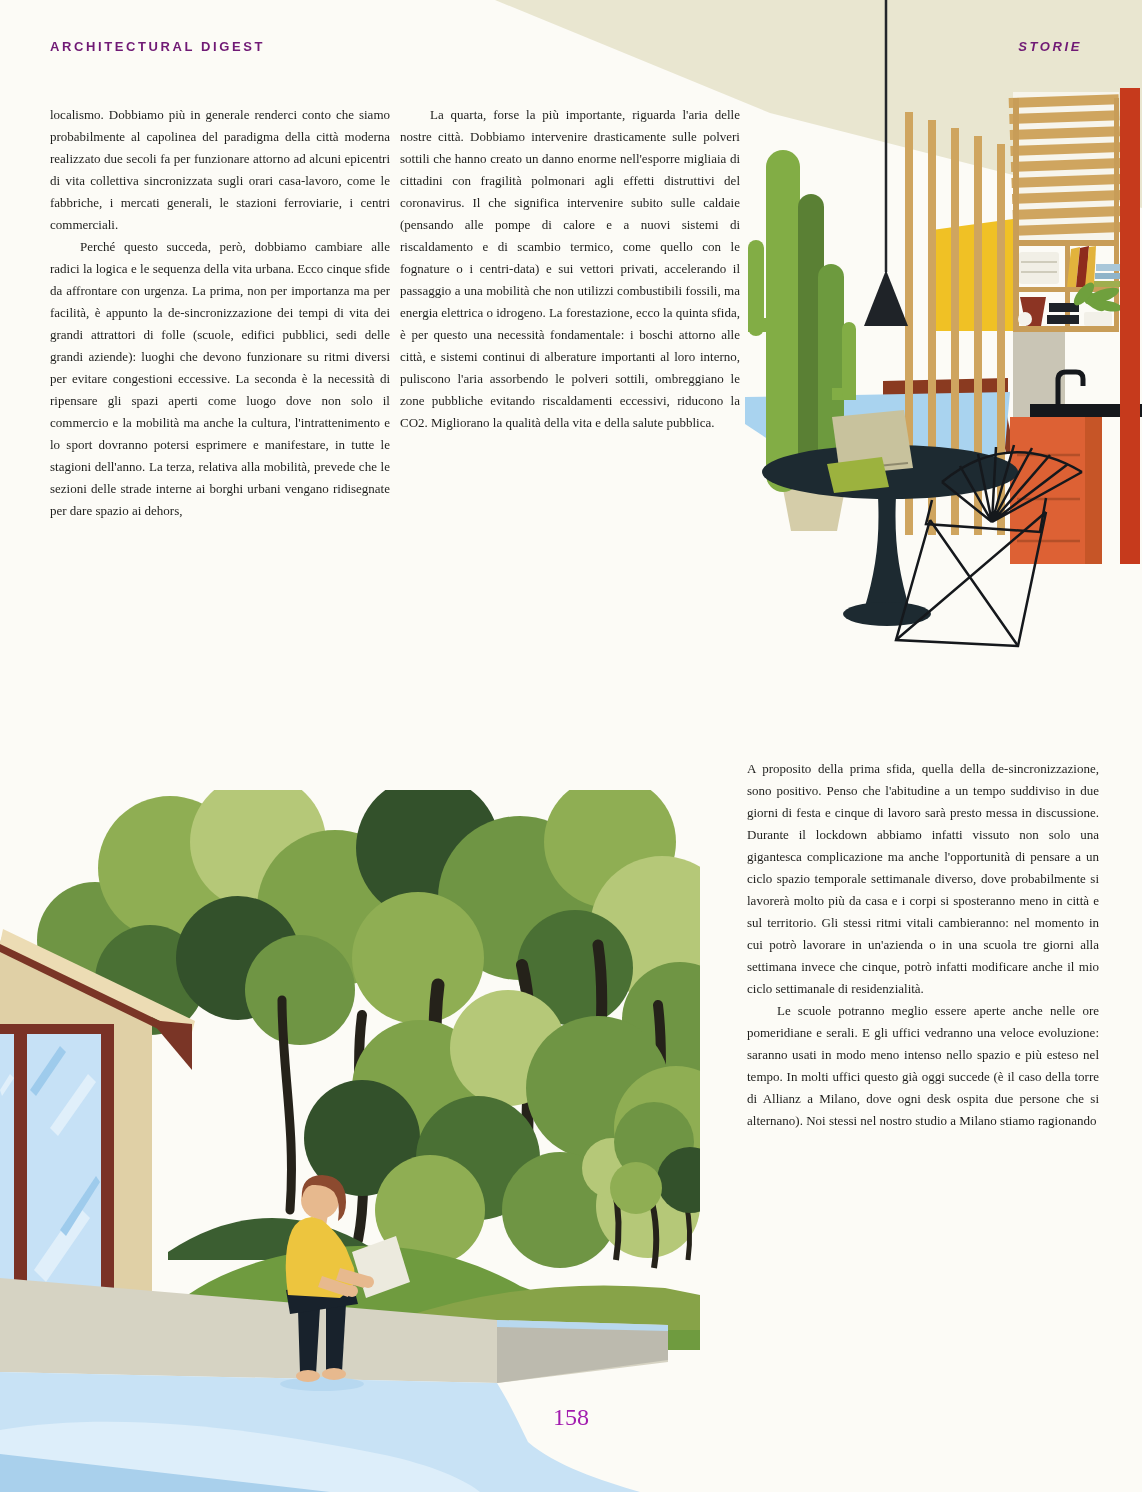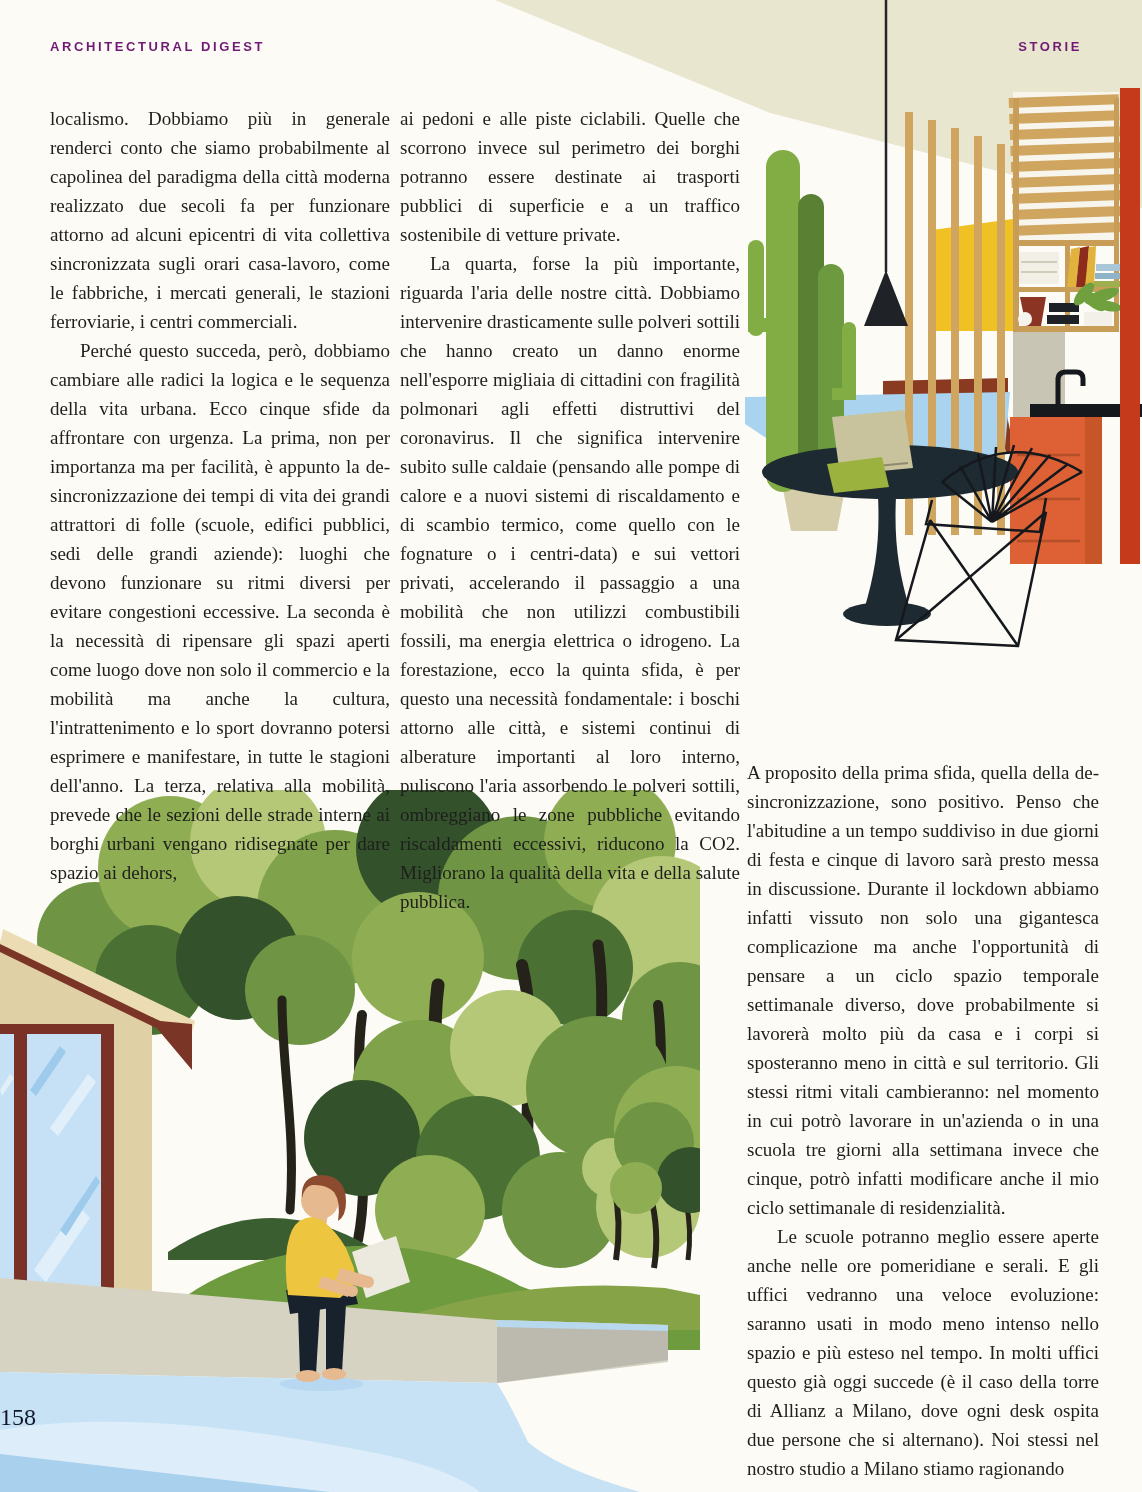--- a/index.html
+++ b/index.html
@@ -8,32 +8,32 @@
     position:relative; width:1142px; height:1492px;
     background:#fcfbf6; overflow:hidden;
     font-family:"Liberation Serif", serif; color:#1e1e1c;
   }
   .hdr {
     position:absolute; top:39px; z-index:5;
     font-family:"Liberation Sans", sans-serif;
     font-size:13px; font-weight:700; letter-spacing:2.6px; color:#701a75;
   }
   #hdr-left { left:50px; }
-  #hdr-right { right:60px; }
+  #hdr-right { right:60px;font-style:italic; }
   .col {
     position:absolute; text-align:justify; z-index:4;
-    font-size:19px; line-height:29px; hyphens:auto;
+    font-size:13px; line-height:22px; hyphens:auto;
   }
   #col-left   { left:50px;  top:104px; width:340px; }
   #col-middle { left:400px; top:104px; width:340px; }
   #col-right  { left:747px; top:758px; width:352px; }
   .col p.indent { text-indent:30px; }
   #page-number {
     position:absolute; left:0; right:0; top:1404px; z-index:5;
-    text-align:left; font-size:24px; color:#0f172a;
+    text-align:center; font-size:24px; color:#a21caf;
   }
   svg { position:absolute; display:block; }
   #interior-art { left:480px; top:0; }
   #outdoor-art  { left:0; top:790px; }
 </style>
 </head>
 <body>
 
 <svg id="interior-art" width="662" height="730" viewBox="0 0 662 730" aria-hidden="true">
   <g>
@@ -245,21 +245,20 @@
 
 <div id="hdr-left" class="hdr">ARCHITECTURAL DIGEST</div>
 <div id="hdr-right" class="hdr">STORIE</div>
 
 <div id="col-left" class="col">
   <p>localismo. Dobbiamo più in generale renderci conto che siamo probabilmente al capolinea del paradigma della città moderna realizzato due secoli fa per funzionare attorno ad alcuni epicentri di vita collettiva sincronizzata sugli orari casa-lavoro, come le fabbriche, i mercati generali, le stazioni ferroviarie, i centri commerciali.</p>
   <p class="indent">Perché questo succeda, però, dobbiamo cambiare alle radici la logica e le sequenza della vita urbana. Ecco cinque sfide da affrontare con urgenza. La prima, non per importanza ma per facilità, è appunto la de-sincronizzazione dei tempi di vita dei grandi attrattori di folle (scuole, edifici pubblici, sedi delle grandi aziende): luoghi che devono funzionare su ritmi diversi per evitare congestioni eccessive. La seconda è la necessità di ripensare gli spazi aperti come luogo dove non solo il commercio e la mobilità ma anche la cultura, l'intrattenimento e lo sport dovranno potersi esprimere e manifestare, in tutte le stagioni dell'anno. La terza, relativa alla mobilità, prevede che le sezioni delle strade interne ai borghi urbani vengano ridisegnate per dare spazio ai dehors,</p>
 </div>
 
 <div id="col-middle" class="col">
-  <p>ai pedoni e alle piste ciclabili. Quelle che scorrono invece sul perimetro dei borghi potranno essere destinate ai trasporti pubblici di superficie e a un traffico sostenibile di vetture private.</p>
   <p class="indent">La quarta, forse la più importante, riguarda l'aria delle nostre città. Dobbiamo intervenire drasticamente sulle polveri sottili che hanno creato un danno enorme nell'esporre migliaia di cittadini con fragilità polmonari agli effetti distruttivi del coronavirus. Il che significa intervenire subito sulle caldaie (pensando alle pompe di calore e a nuovi sistemi di riscaldamento e di scambio termico, come quello con le fognature o i centri-data) e sui vettori privati, accelerando il passaggio a una mobilità che non utilizzi combustibili fossili, ma energia elettrica o idrogeno. La forestazione, ecco la quinta sfida, è per questo una necessità fondamentale: i boschi attorno alle città, e sistemi continui di alberature importanti al loro interno, puliscono l'aria assorbendo le polveri sottili, ombreggiano le zone pubbliche evitando riscaldamenti eccessivi, riducono la CO2. Migliorano la qualità della vita e della salute pubblica.</p>
 </div>
 
 <div id="col-right" class="col">
   <p>A proposito della prima sfida, quella della de-sincronizzazione, sono positivo. Penso che l'abitudine a un tempo suddiviso in due giorni di festa e cinque di lavoro sarà presto messa in discussione. Durante il lockdown abbiamo infatti vissuto non solo una gigantesca complicazione ma anche l'opportunità di pensare a un ciclo spazio temporale settimanale diverso, dove probabilmente si lavorerà molto più da casa e i corpi si sposteranno meno in città e sul territorio. Gli stessi ritmi vitali cambieranno: nel momento in cui potrò lavorare in un'azienda o in una scuola tre giorni alla settimana invece che cinque, potrò infatti modificare anche il mio ciclo settimanale di residenzialità.</p>
   <p class="indent">Le scuole potranno meglio essere aperte anche nelle ore pomeridiane e serali. E gli uffici vedranno una veloce evoluzione: saranno usati in modo meno intenso nello spazio e più esteso nel tempo. In molti uffici questo già oggi succede (è il caso della torre di Allianz a Milano, dove ogni desk ospita due persone che si alternano). Noi stessi nel nostro studio a Milano stiamo ragionando</p>
 </div>
 
 <div id="page-number">158</div>
 

